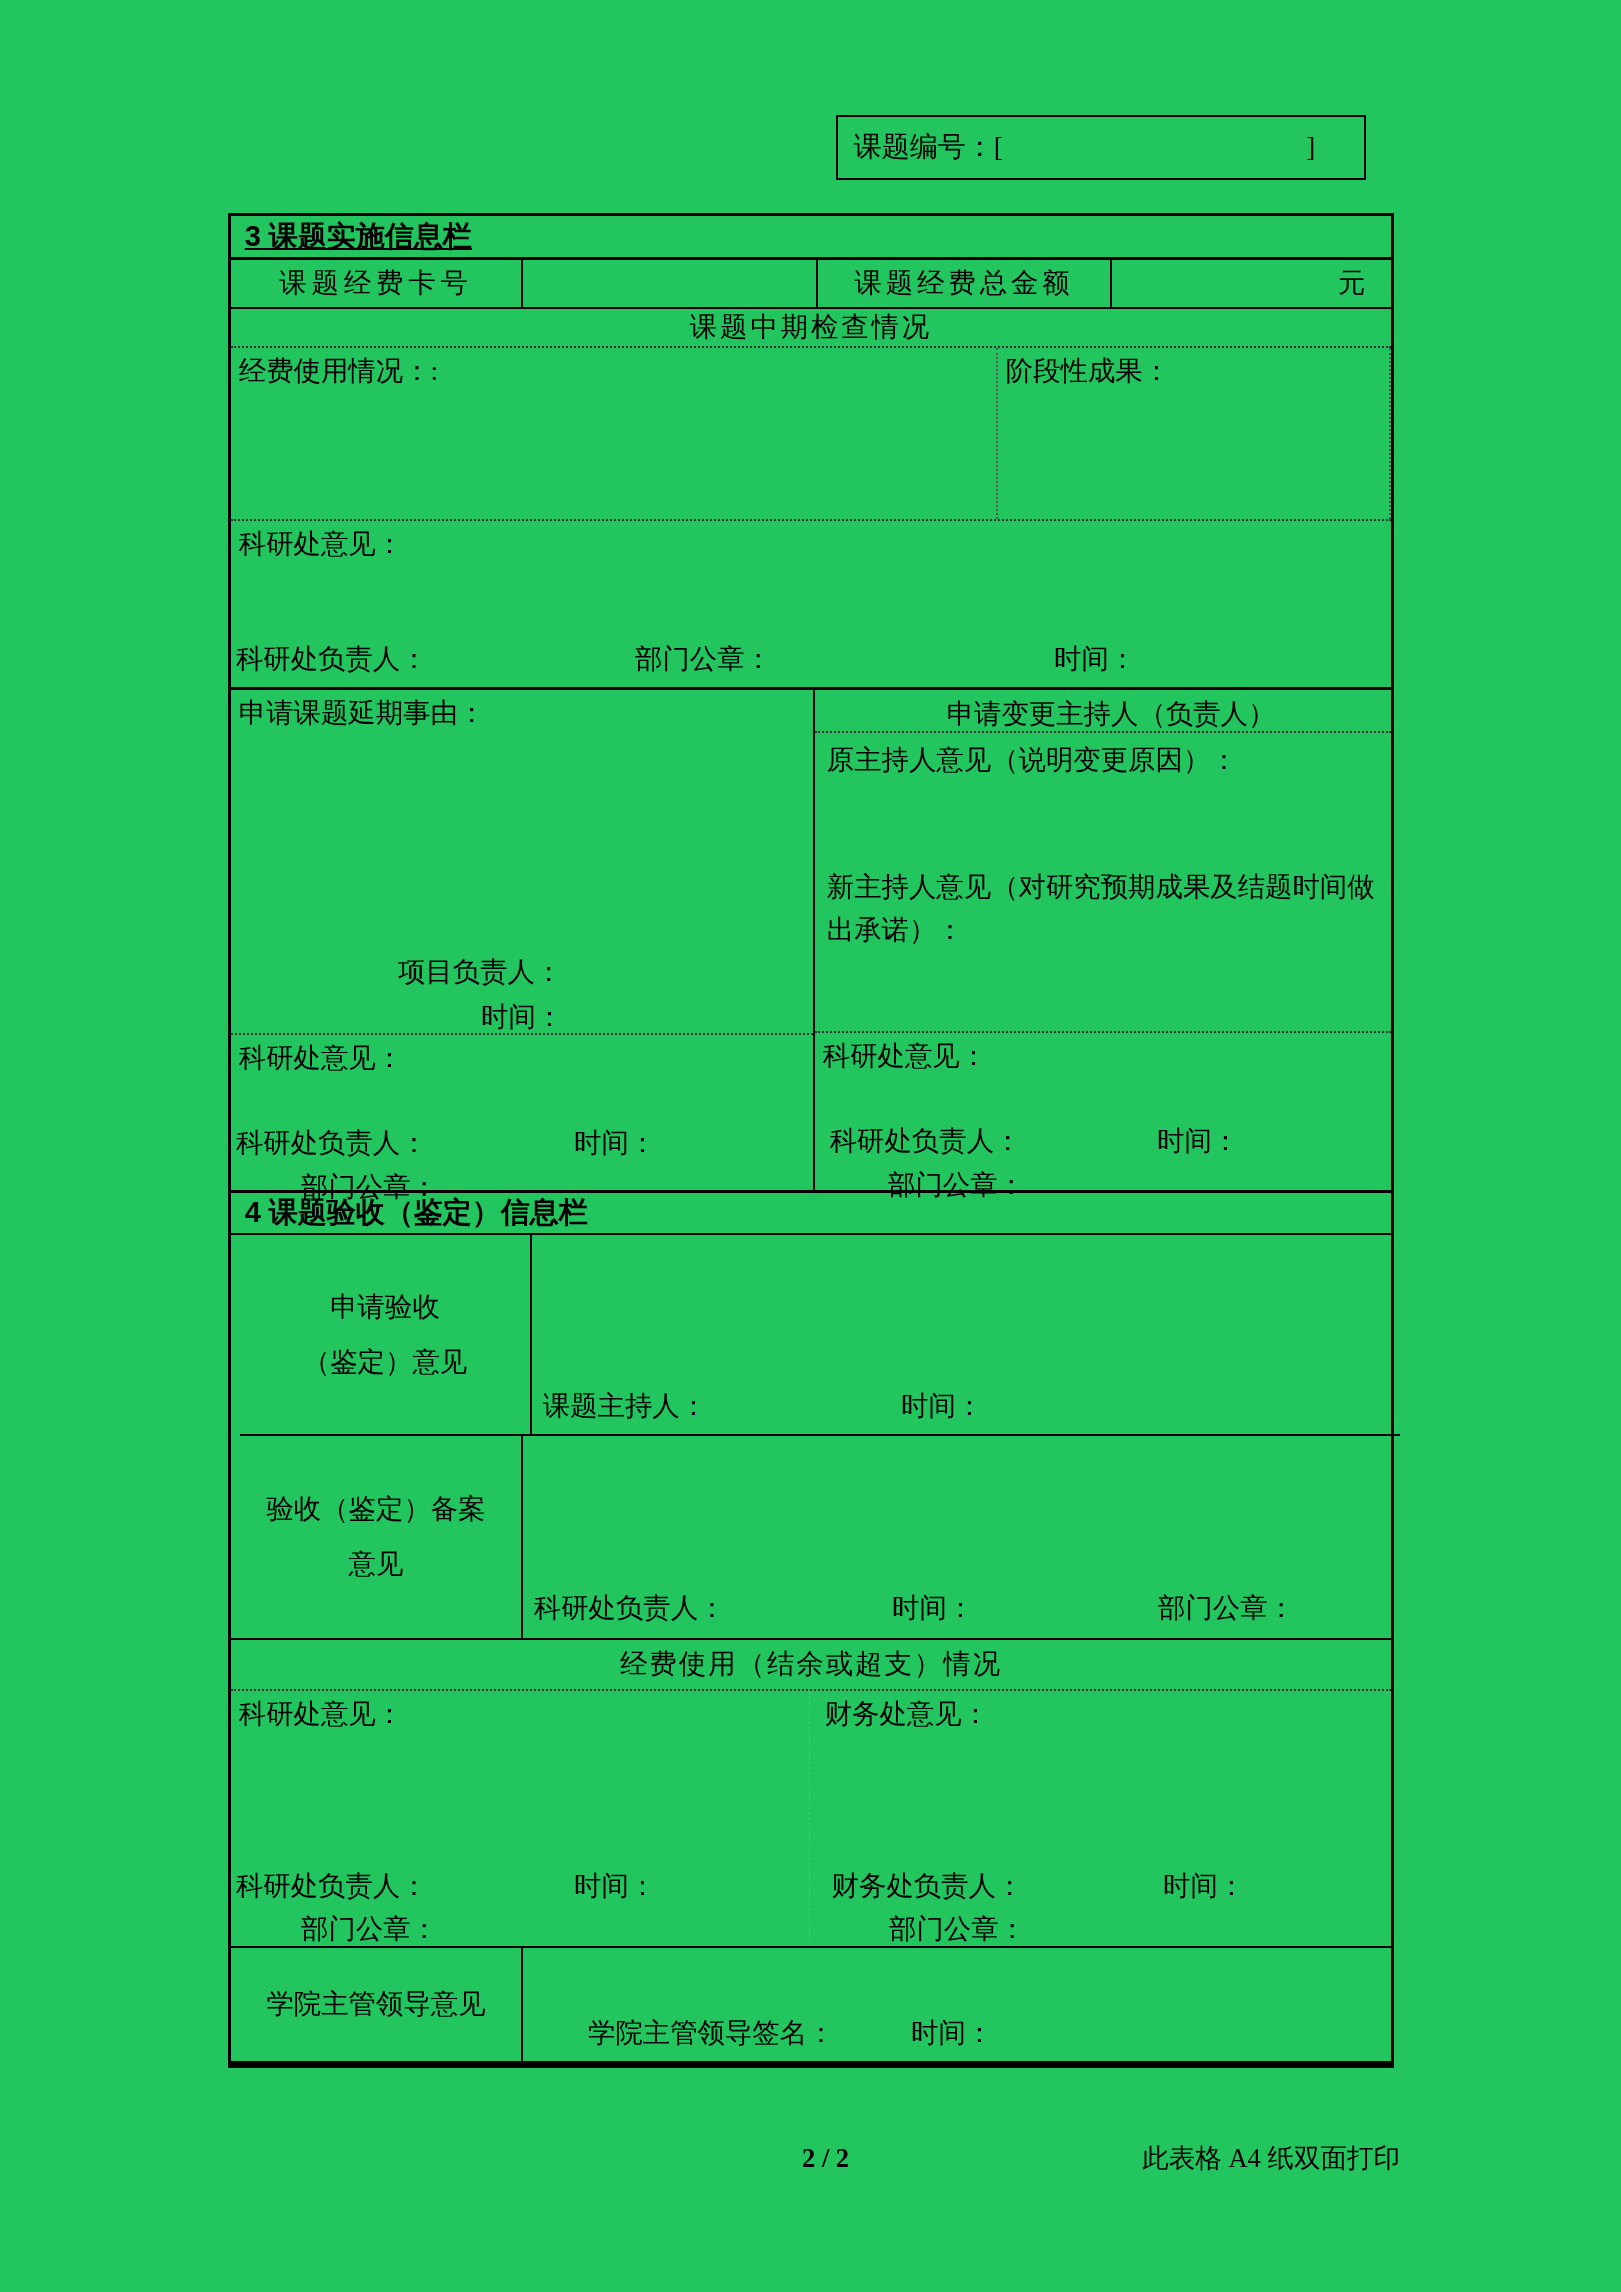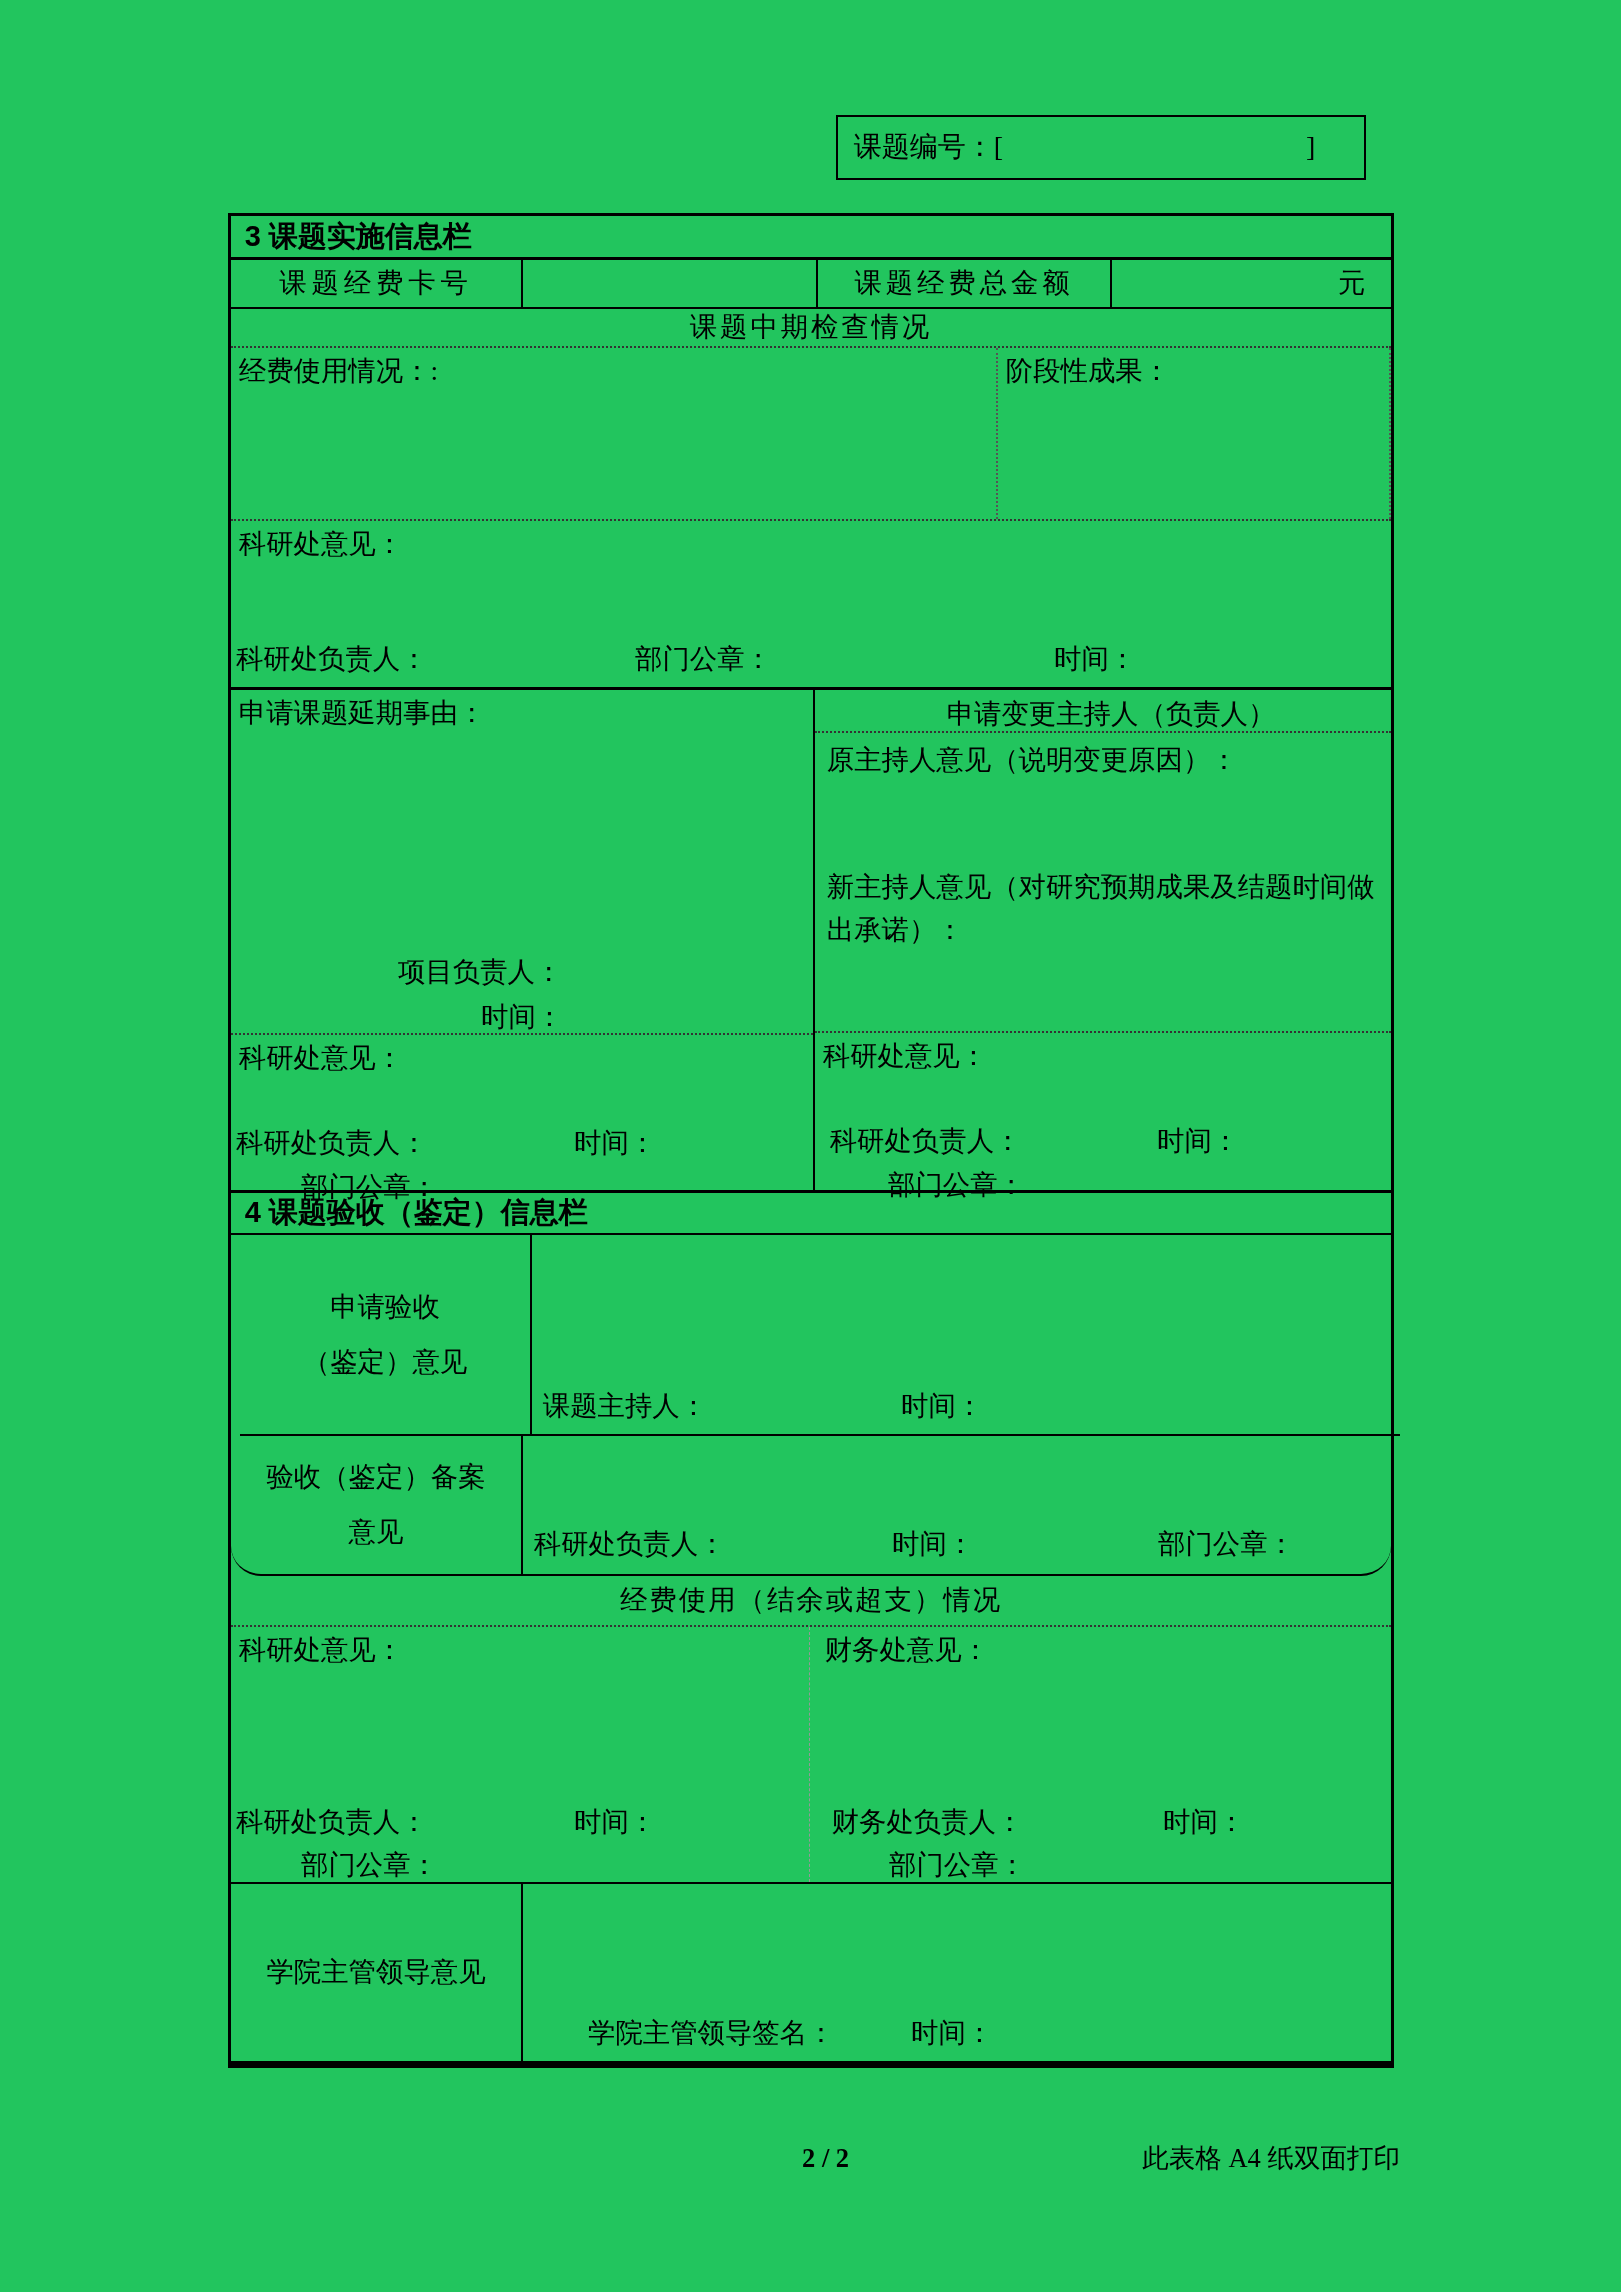--- a/index.html
+++ b/index.html
@@ -25,21 +25,21 @@
     border:3.9px solid #000; border-bottom-width:7.8px;
     display:flex; flex-direction:column;
   }
   .row { position:relative; width:100%; flex:none; }
 
   .sec-hdr {
     display:flex; align-items:center; padding-left:13.7px;
     font-family:"Liberation Sans","DejaVu Sans",sans-serif;
     font-weight:bold; font-size:29px;
   }
-  .s3hdr { height:44px; border-bottom:3.9px solid #000; }
+  .s3hdr { height:44px; border-bottom:3.9px solid #000;text-decoration:underline; }
   .s4hdr { height:42px; border-bottom:2.9px solid #000; }
 
   .fee { height:49px; display:flex; border-bottom:2.9px solid #000; }
   .fee .cell { display:flex; align-items:center; height:100%; }
   .fee .c1 { width:292px; border-right:2px solid #000; justify-content:center; letter-spacing:4.9px; }
   .fee .c2 { width:295px; border-right:2px solid #000; }
   .fee .c3 { width:294px; border-right:2px solid #000; justify-content:center; letter-spacing:3.9px; }
   .fee .c4 { flex:1; justify-content:flex-end; padding-right:25.5px; }
 
   .mid { height:39px; display:flex; align-items:center; justify-content:center;
@@ -59,21 +59,21 @@
   .col-right { flex:1; display:flex; flex-direction:column; }
   .delay-top { position:relative; height:345px; border-bottom:2px dotted #333; flex:none; }
   .chg-hdr { height:43px; border-bottom:2px dotted #333; display:flex; align-items:flex-end;
              justify-content:center; flex:none;padding-left:16px; }
   .chg-body { position:relative; height:300px; border-bottom:2px dotted #333; flex:none;
               padding:11.8px 7.8px 0 11.8px; }
   .chg-body .p2 { margin-top:90px; line-height:1.55; }
   .opbox { position:relative; flex:1; }
 
   .rA { height:201px; display:flex; border-bottom:2px solid #000;margin-left:9px; }
-  .rB { height:140px; display:flex; border-bottom:2.9px solid #000;border-radius:30px; }
+  .rB { height:204px; display:flex; border-bottom:2.9px solid #000; }
   .lcell { width:292px; border-right:2px solid #000; display:flex; align-items:center;
            justify-content:center; text-align:center; line-height:2.0; }
   .rcell { position:relative; flex:1; }
 
   .rC { height:51px; display:flex; align-items:center; justify-content:center;
         border-bottom:2px dotted #333; letter-spacing:2px; }
 
   .rD { height:257px; display:flex; border-bottom:2.9px solid #000; }
   .rD .dleft { position:relative; width:579px; border-right:1px dashed #999; }
   .rD .dright { position:relative; flex:1; }

